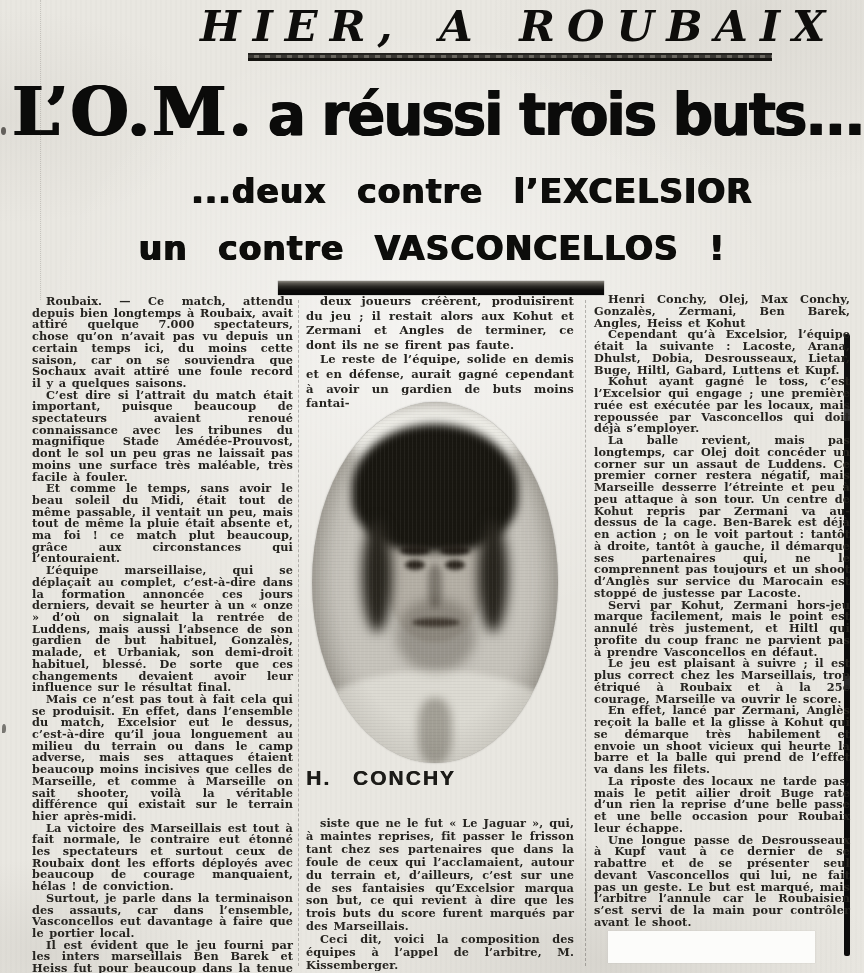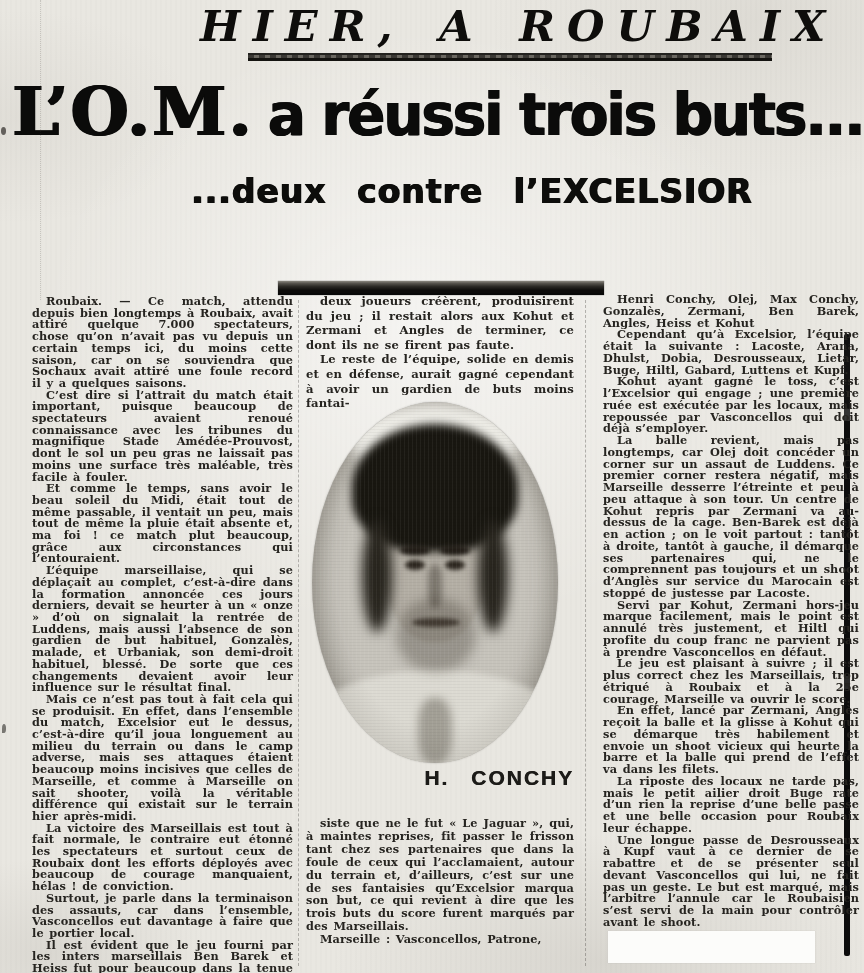--- a/index.html
+++ b/index.html
@@ -58,21 +58,21 @@
   }
   
   .col{position:absolute;text-align:justify;}
   .para{
     margin:0;text-indent:14px;
     font-weight:bold;letter-spacing:.1px;word-spacing:1.6px;color:#262420;
   }
   .col-left{left:32px;top:296px;width:261px;font-size:11.3px;line-height:11.7px;}
   .col-mid-top{left:306px;top:294px;width:268px;font-size:11.6px;line-height:14.6px;}
   .col-mid-bot{left:306px;top:800px;width:268px;font-size:11.3px;line-height:12.9px;margin-top:17px;}
-  .col-right{left:594px;top:294px;width:256px;font-size:11.3px;line-height:11.75px;margin-left:9px;}
+  .col-right{left:594px;top:294px;width:256px;font-size:11.3px;line-height:11.75px;}
   .vrule{position:absolute;width:0;border-left:1px dashed rgba(40,38,34,.30);}
   .vrule.v1{left:298px;top:300px;height:666px;}
   .vrule.v2{left:585px;top:300px;height:666px;}
   .heavy-rule{
     position:absolute;left:844px;top:334px;width:6px;height:622px;
     background:linear-gradient(180deg,#111 0 12%,#333 12% 14%,#0d0d0d 14% 55%,#2a2a2a 55% 57%,#0c0c0c 57% 100%);
     border-radius:2px;
   }
   
   .photo{
@@ -94,21 +94,21 @@
   .ph-mouth{left:100px;top:216px;width:48px;height:9px;border-radius:50%;background:#413931;filter:blur(2px);}
   .ph-jaw{left:84px;top:196px;width:80px;height:74px;border-radius:50%;background:rgba(55,49,41,.32);filter:blur(6px);}
   .ph-shoulders{left:-22px;top:268px;width:290px;height:150px;border-radius:50% 50% 0 0;background:#dcdad2;filter:blur(3px);}
   .ph-collar{left:106px;top:296px;width:34px;height:66px;border-radius:40%;background:rgba(92,86,75,.45);filter:blur(4px);}
   .ph-grain{left:0;top:0;width:100%;height:100%;
     background:repeating-linear-gradient(0deg, rgba(0,0,0,.035) 0 1px, transparent 1px 3px),
                repeating-linear-gradient(90deg, rgba(255,255,255,.05) 0 1px, transparent 1px 4px);}
   .ph-vignette{left:0;top:0;width:100%;height:100%;border-radius:50%;
     background:radial-gradient(ellipse at 50% 45%, transparent 58%, rgba(78,73,64,.30) 95%);}
   .caption{
-    position:absolute;left:306px;top:766px;width:268px;text-align:right;
+    position:absolute;left:306px;top:766px;width:268px;text-align:left;
     font-family:"Liberation Sans", sans-serif;font-weight:bold;font-size:21px;
     letter-spacing:2px;word-spacing:14px;color:#1c1b18;
     text-shadow:.5px 0 #1c1b18;
   }
   
   .redaction-box{
     position:absolute;left:608px;top:931px;width:207px;height:32px;
     background:#fcfcfa;z-index:5;box-shadow:0 0 1px rgba(0,0,0,.15);
   }
   .speck1{position:absolute;left:1px;top:127px;width:5px;height:8px;border-radius:50%;background:rgba(30,28,24,.65);}
@@ -121,20 +121,21 @@
 <div class="page">
 
   <div class="kicker">HIER, A ROUBAIX</div>
   <div class="kicker-rule"></div>
 
   <div class="headline">
     <span class="om">L’O.M.</span><span class="rest">a réussi trois buts...</span>
   </div>
 
   <div class="subhead s1">...deux contre l’EXCELSIOR</div>
+  <div class="subhead s2">un contre VASCONCELLOS !</div>
 
   <div class="divider-bar"></div>
 
   <div class="vrule v1"></div>
   <div class="vrule v2"></div>
   <div class="heavy-rule"></div>
 
   <div class="col col-left">
       <p class="para">Roubaix. — Ce match, attendu depuis bien longtemps à Roubaix, avait attiré quelque 7.000 spectateurs, chose qu’on n’avait pas vu depuis un certain temps ici, du moins cette saison, car on se souviendra que Sochaux avait attiré une foule record il y a quelques saisons.</p>
       <p class="para">C’est dire si l’attrait du match était important, puisque beaucoup de spectateurs avaient renoué connaissance avec les tribunes du magnifique Stade Amédée-Prouvost, dont le sol un peu gras ne laissait pas moins une surface très maléable, très facile à fouler.</p>
@@ -144,20 +145,21 @@
       <p class="para">La victoire des Marseillais est tout à fait normale, le contraire eut étonné les spectateurs et surtout ceux de Roubaix dont les efforts déployés avec beaucoup de courage manquaient, hélas ! de conviction.</p>
       <p class="para">Surtout, je parle dans la terminaison des assauts, car dans l’ensemble, Vasconcellos eut davantage à faire que le portier local.</p>
       <p class="para">Il est évident que le jeu fourni par les inters marseillais Ben Barek et Heiss fut pour beaucoup dans la tenue de l’équipe marseillaise, en ce sens que ces</p>
     </div>
   <div class="col col-mid-top">
       <p class="para">deux joueurs créèrent, produisirent du jeu ; il restait alors aux Kohut et Zermani et Angles de terminer, ce dont ils ne se firent pas faute.</p>
       <p class="para">Le reste de l’équipe, solide en demis et en défense, aurait gagné cependant à avoir un gardien de buts moins fantai-</p>
     </div>
   <div class="col col-mid-bot">
       <p class="para">siste que ne le fut « Le Jaguar », qui, à maintes reprises, fit passer le frisson tant chez ses partenaires que dans la foule de ceux qui l’acclamaient, autour du terrain et, d’ailleurs, c’est sur une de ses fantaisies qu’Excelsior marqua son but, ce qui revient à dire que les trois buts du score furent marqués par des Marseillais.</p>
+      <p class="para">Ceci dit, voici la composition des équipes à l’appel de l’arbitre, M. Kissemberger.</p>
       <p class="para">Marseille : Vasconcellos, Patrone,</p>
     </div>
   <div class="col col-right">
       <p class="para">Henri Conchy, Olej, Max Conchy, Gonzalès, Zermani, Ben Barek, Angles, Heiss et Kohut</p>
       <p class="para">Cependant qu’à Excelsior, l’équipe était la suivante : Lacoste, Arana, Dhulst, Dobia, Desrousseaux, Lietar, Buge, Hiltl, Gabard, Luttens et Kupf.</p>
       <p class="para">Kohut ayant gagné le toss, c’est l’Excelsior qui engage ; une première ruée est exécutée par les locaux, mais repoussée par Vasconcellos qui doit déjà s’employer.</p>
       <p class="para">La balle revient, mais pas longtemps, car Olej doit concéder un corner sur un assaut de Luddens. Ce premier corner restera négatif, mais Marseille desserre l’étreinte et peu à peu attaque à son tour. Un centre de Kohut repris par Zermani va au-dessus de la cage. Ben-Barek est déjà en action ; on le voit partout : tantôt à droite, tantôt à gauche, il démarque ses partenaires qui, ne le comprennent pas toujours et un shoot d’Anglès sur service du Marocain est stoppé de justesse par Lacoste.</p>
       <p class="para">Servi par Kohut, Zermani hors-jeu marque facilement, mais le point est annulé très justement, et Hiltl qui profite du coup franc ne parvient pas à prendre Vasconcellos en défaut.</p>
       <p class="para">Le jeu est plaisant à suivre ; il est plus correct chez les Marseillais, trop étriqué à Roubaix et à la 25e courage, Marseille va ouvrir le score.</p>
       <p class="para">En effet, lancé par Zermani, Anglès reçoit la balle et la glisse à Kohut qui se démarque très habilement et envoie un shoot vicieux qui heurte la barre et la balle qui prend de l’effet va dans les filets.</p>

